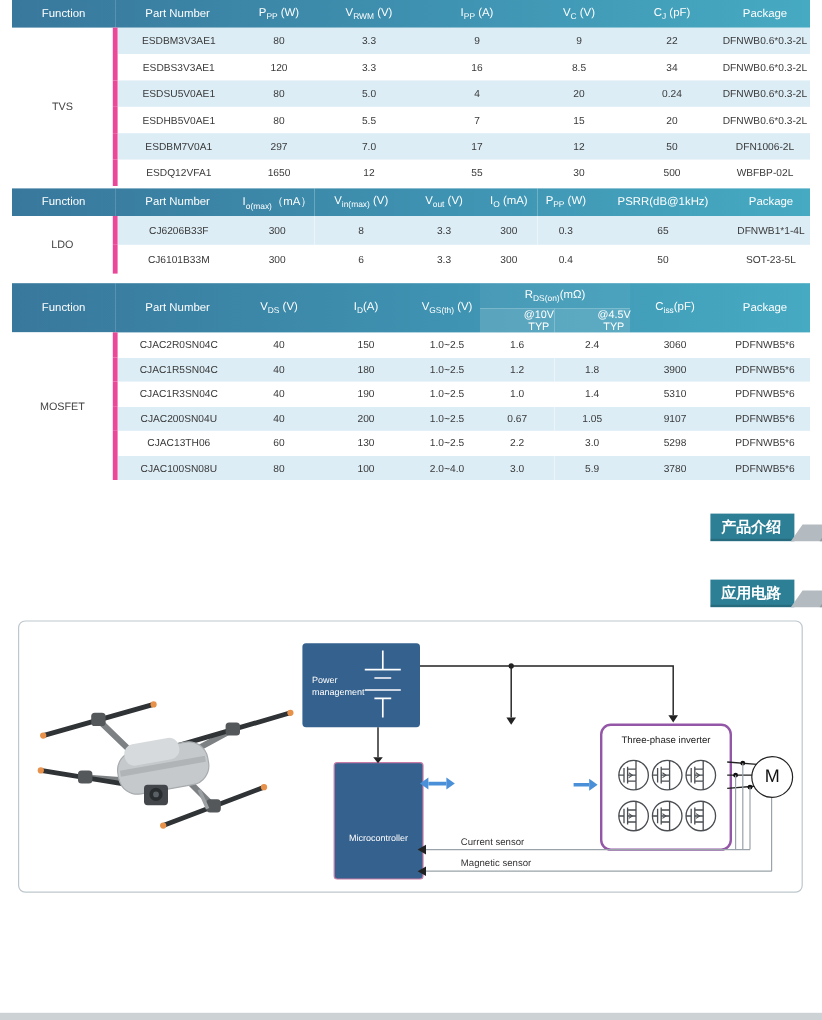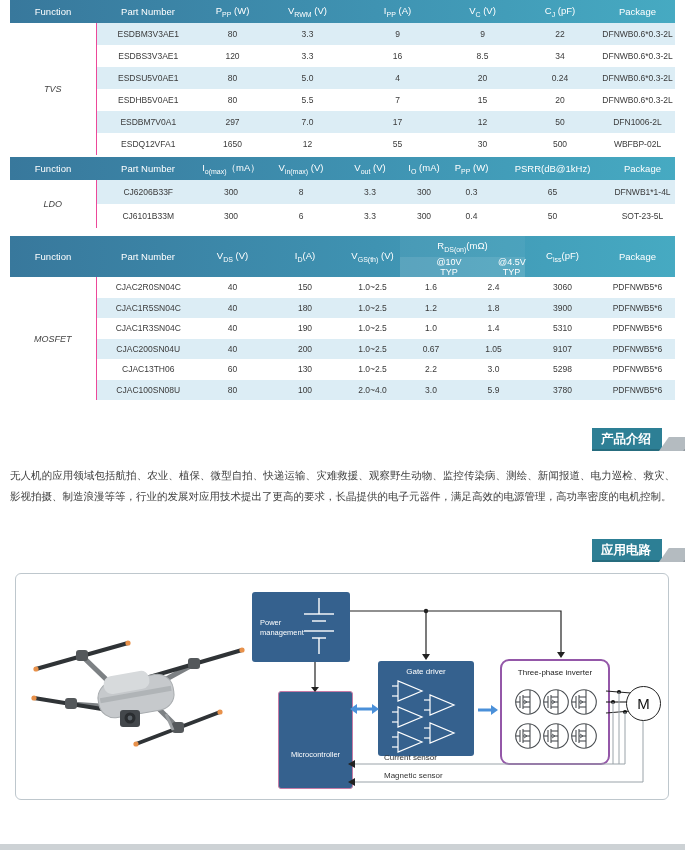--- a/index.html
+++ b/index.html
@@ -9,21 +9,21 @@
   
   .title{margin:6px 0 10px 10px;font-size:27px;font-weight:bold;color:#3d90b2;letter-spacing:1px;}
 
   
   table{border-collapse:collapse;table-layout:fixed;width:665px;margin-left:10px;}
   thead{background:linear-gradient(90deg,#38789c 0%,#3f93b2 55%,#46aac2 100%);}
   th{color:#fff;font-weight:400;font-size:9.5px;text-align:center;padding:0;}
   sub{font-size:7px;}
   td{font-size:8.5px;text-align:center;color:#3a3a3a;padding:0 2px;overflow:hidden;white-space:nowrap;}
   tr.shade td{background:#dcedf5;}
-  td.fn-cell{background:#fff !important;font-size:9px;color:#444;border-right:1px solid #ec4899;font-style:italic;}
+  td.fn-cell{background:#fff !important;font-size:9px;color:#444;border-right:4px solid #ec4899;}
   .t0 td{height:22px;} .t1 td{height:24px;} .t2 td{height:20.5px;}
   .t0 th,.t1 th{height:23px;}
   .t2 thead tr:first-child th{height:21px;}
   th.sub-head{background:rgba(255,255,255,0.14);height:15px;font-size:9px;padding-left:36px;}
   th.group-head{background:rgba(255,255,255,0.05);}
   .t1{margin-top:2px;} .t2{margin-top:8px;}
 
   
   .sec{display:flex;align-items:flex-end;margin:0 0 0 10px;height:23px;justify-content:flex-end;}
   .sec-box{background:#2d7f95;color:#fff;font-weight:bold;font-size:12.5px;
@@ -284,21 +284,20 @@
           <td>3780</td>
           <td>PDFNWB5*6</td>
         </tr>
       </tbody>
     </table>
 
   <div class="sec intro-sec">
     <div class="sec-box">产品介绍</div>
     <div class="sec-flap"></div>
   </div>
-  <div class="intro-text">无人机的应用领域包括航拍、农业、植保、微型自拍、快递运输、灾难救援、观察野生动物、监控传染病、测绘、新闻报道、电力巡检、救灾、影视拍摄、制造浪漫等等，行业的发展对应用技术提出了更高的要求，长晶提供的电子元器件，满足高效的电源管理，高功率密度的电机控制。</div>
 
   <div class="sec circuit-sec">
     <div class="sec-box">应用电路</div>
     <div class="sec-flap"></div>
   </div>
 
   <div class="circuit-box">
 
     <svg id="drone" width="230" height="170" viewBox="0 0 230 170">
       <g stroke="#7d8184" stroke-width="5" stroke-linecap="round">
@@ -340,40 +339,20 @@
         <circle cx="104" cy="106" r="5.5" fill="#2a2d30"></circle>
           <circle cx="104" cy="106" r="2.4" fill="#596066"></circle>
       </g>
     </svg>
 
     <div class="node" id="power-box">
       <div class="lbl">Power management</div>
     </div>
     <div class="node" id="mcu-box">
       <div class="lbl">Microcontroller</div>
-    </div>
-    <div class="node" id="gate-box">
-      <div class="lbl">Gate driver</div>
-      <svg class="inner-svg" style="left:8px;top:18px;" width="84" height="74" viewBox="0 0 84 74" fill="none" stroke="#fff" stroke-width="1.2">
-        <path d="M12 2 L12 22 L36 12 Z"></path>
-          <line x1="6" y1="7" x2="12" y2="7"></line>
-          <line x1="6" y1="17" x2="12" y2="17"></line>
-        <path d="M12 28 L12 48 L36 38 Z"></path>
-          <line x1="6" y1="33" x2="12" y2="33"></line>
-          <line x1="6" y1="43" x2="12" y2="43"></line>
-        <path d="M12 53 L12 73 L36 63 Z"></path>
-          <line x1="6" y1="58" x2="12" y2="58"></line>
-          <line x1="6" y1="68" x2="12" y2="68"></line>
-        <path d="M44 16 L44 36 L68 26 Z"></path>
-          <line x1="38" y1="21" x2="44" y2="21"></line>
-          <line x1="38" y1="31" x2="44" y2="31"></line>
-        <path d="M44 44 L44 64 L68 54 Z"></path>
-          <line x1="38" y1="49" x2="44" y2="49"></line>
-          <line x1="38" y1="59" x2="44" y2="59"></line>
-      </svg>
     </div>
     <div class="node" id="inv-box">
       <div class="lbl">Three-phase inverter</div>
       <svg class="inner-svg" style="left:0;top:22px;" width="106" height="76" viewBox="0 0 106 76">
         <defs>
           <g id="mos" fill="none" stroke="#4a4e52" stroke-width="1.1">
             <circle r="12.3"></circle>
             <line x1="-12.3" y1="0" x2="-8" y2="0"></line>
             <line x1="-8" y1="-6" x2="-8" y2="6"></line>
             <line x1="-5" y1="-7" x2="-5" y2="7"></line>

